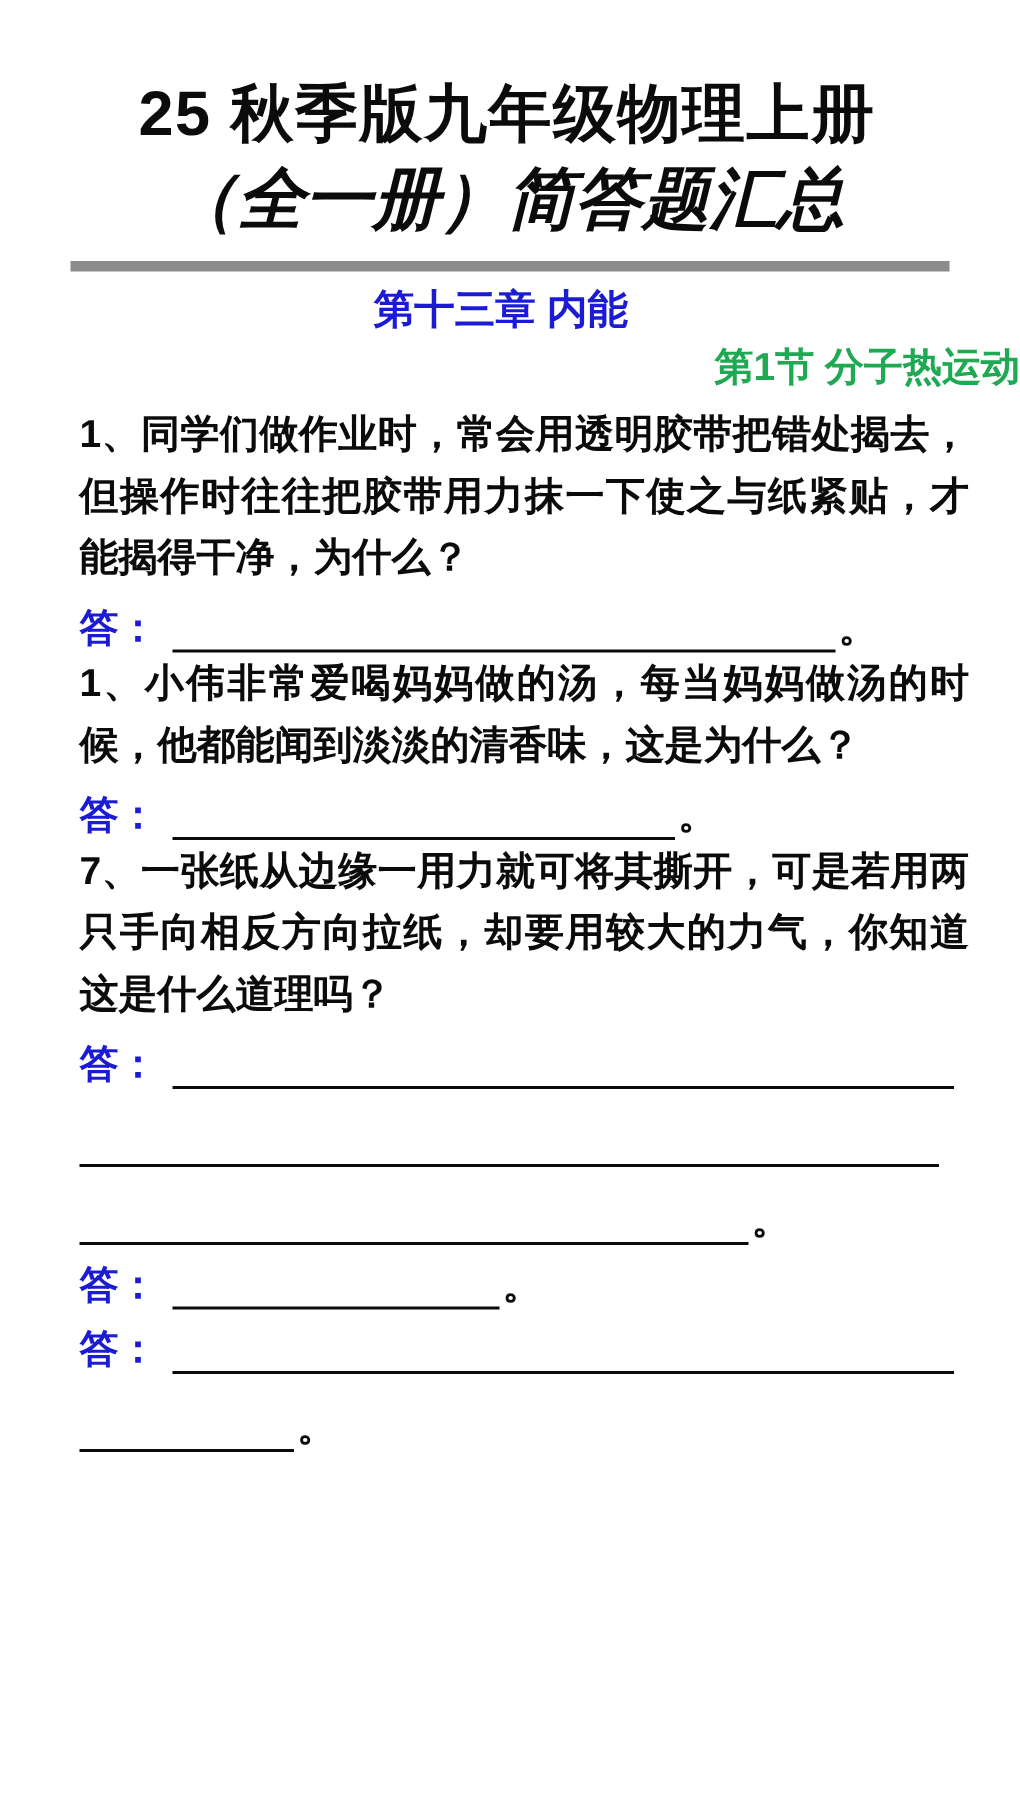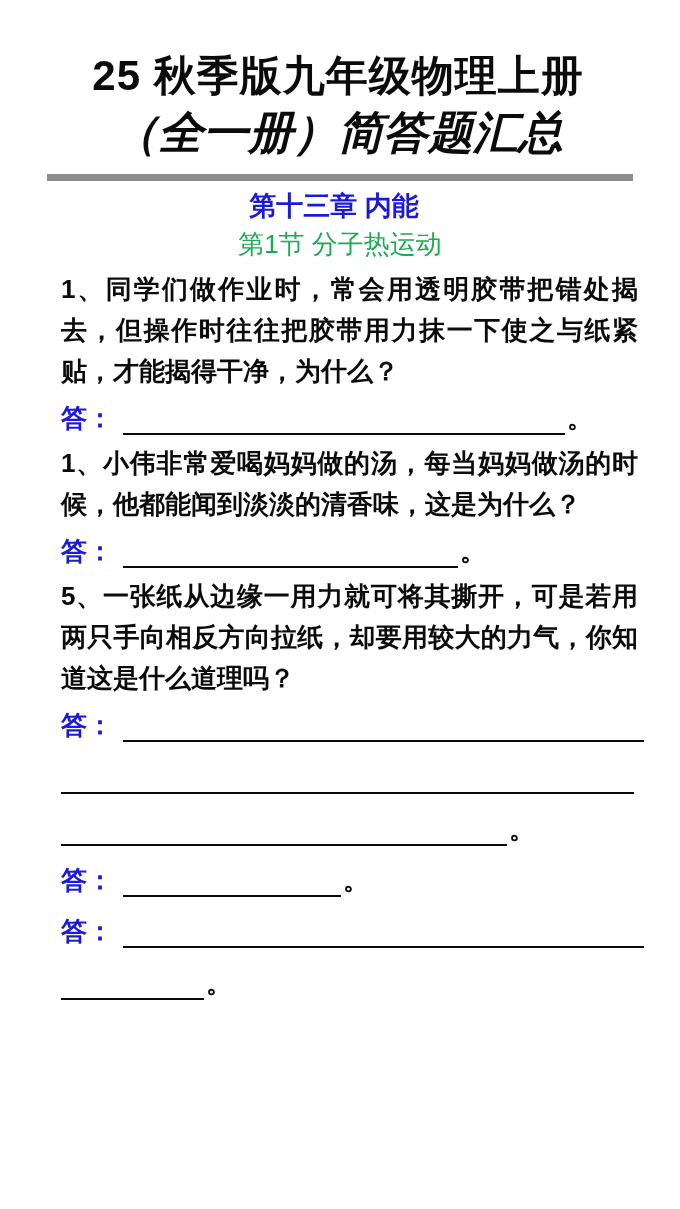--- a/index.html
+++ b/index.html
@@ -52,30 +52,30 @@
   .chapter-heading{
     margin:8px 12px 0 0;
     text-align:center;
     font-size:27px;
     line-height:34px;
     font-weight:700;
     color:var(--heading-blue);
   }
   .section-heading{
     margin:4px 0 8px 0;
-    text-align:center;
+    text-align:right;
     font-size:26px;
     line-height:34px;
-    font-weight:400;
+    font-weight:700;
     color:var(--heading-green);
   }
   .content{
     padding:0 34px 0 53px;
   }
-  .question-block{margin:8px;padding:0;}
+  .question-block{margin:0;padding:0;}
   .question-text{
     margin:0;
     font-size:26px;
     line-height:41px;
     font-weight:700;
     color:var(--text-black);
     text-align:justify;
     text-justify:inter-character;
   }
   .answer-line{
@@ -133,21 +133,21 @@
       </section>
       <section class="question-block">
         <p class="question-text">1、小伟非常爱喝妈妈做的汤，每当妈妈做汤的时候，他都能闻到淡淡的清香味，这是为什么？</p>
         <div class="answer-line">
           <span class="answer-prefix">答：</span>
           <span class="answer-blank" style="width: 335px;"></span>
           <span class="answer-period">。</span>
         </div>
       </section>
       <section class="question-block">
-        <p class="question-text">5、一张纸从边缘一用力就可将其撕开，可是若用两只手向相反方向拉纸，却要用较大的力气，你知道这是什么道理吗？</p>
+        <p class="question-text">7、一张纸从边缘一用力就可将其撕开，可是若用两只手向相反方向拉纸，却要用较大的力气，你知道这是什么道理吗？</p>
         <div class="answer-line">
           <span class="answer-prefix">答：</span>
           <span class="answer-blank" style="width: 521px;"></span>
         </div>
         <div class="answer-line continuation">
           <span class="answer-blank" style="width: 573px;"></span>
         </div>
         <div class="answer-line continuation">
           <span class="answer-blank" style="width: 446px;"></span>
           <span class="answer-period">。</span>

